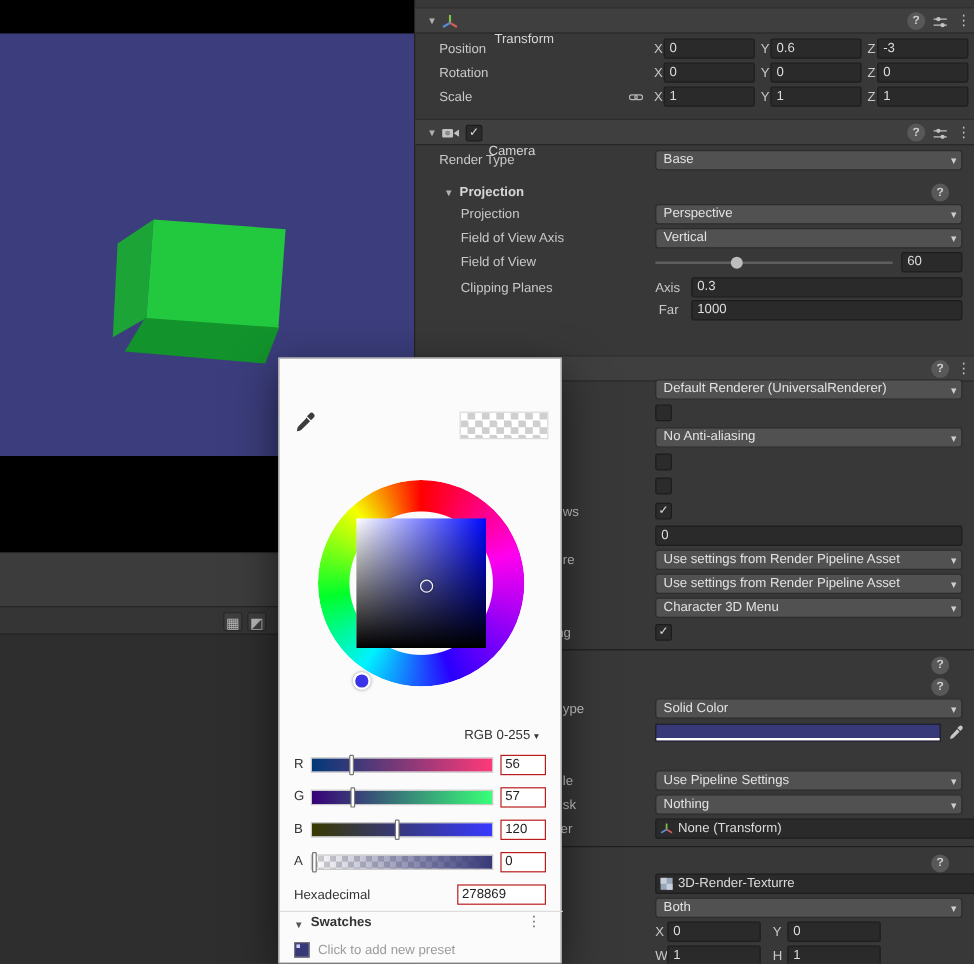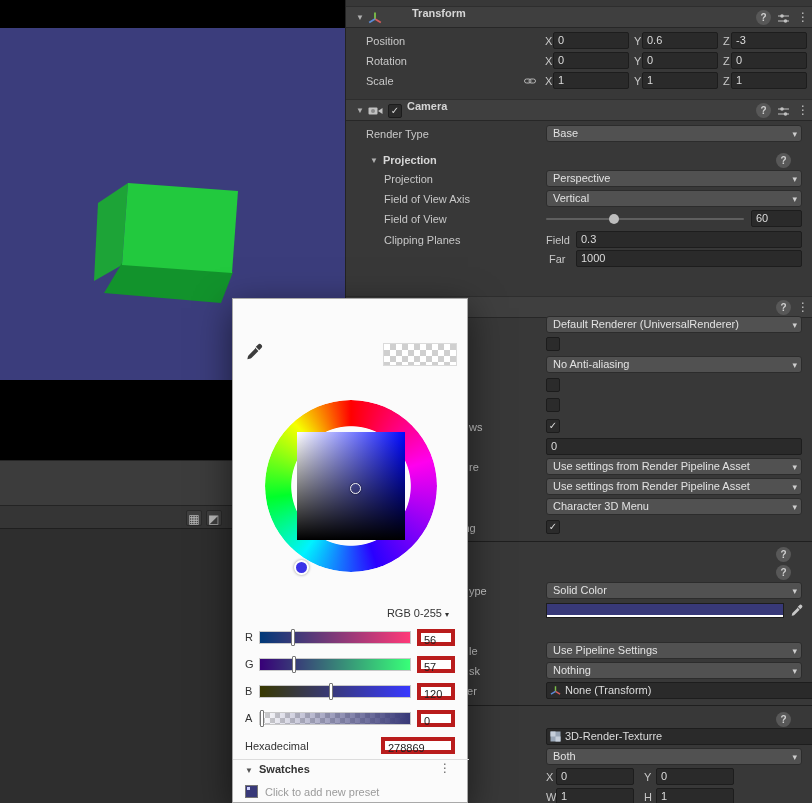--- a/index.html
+++ b/index.html
@@ -14,21 +14,21 @@
   #viewport{position:absolute;left:0;top:28px;width:345px;height:352px;background:#3b3d7c;overflow:hidden}
   .black-bottom{position:absolute;left:0;top:380px;width:345px;height:80px;background:#000}
   .panel-gap{position:absolute;left:0;top:460px;width:345px;height:45px;background:#3c3c3c;border-top:1px solid #262626}
   .toolbar-strip{position:absolute;left:0;top:505px;width:345px;height:24px;background:#353535;border-top:1px solid #242424;border-bottom:1px solid #1f1f1f}
   .mini-btn{position:absolute;top:4px;width:16px;height:16px;color:#b8b8b8;font-size:12px;line-height:16px;text-align:center;background:#3f3f3f;border:1px solid #2a2a2a;border-radius:2px}
   .bottom-panel{position:absolute;left:0;top:529px;width:345px;height:274px;background:#2e2e2e}
 
   
   #inspector{position:absolute;left:345px;top:0;width:467px;height:803px;background:#383838;border-left:1px solid #232323;color:#c8c8c8;font-size:11px}
   .sec-header{position:absolute;left:0;width:467px;height:22px;background:#3f3f3f;border-top:1px solid #2e2e2e;border-bottom:1px solid #272727}
-  .sec-title{position:absolute;top:0;font-weight:bold;color:#d6d6d6;white-space:nowrap}
+  .sec-title{position:absolute;top:20px;font-weight:normal;color:#d6d6d6;white-space:nowrap}
   .fold{position:absolute;top:6px;font-size:8px;color:#b0b0b0}
   .row{position:absolute;left:0;width:467px;height:20px}
   .lbl{position:absolute;top:4px;color:#c8c8c8;white-space:nowrap}
   .blbl{font-weight:bold;color:#d6d6d6}
   .frag{position:absolute;left:123px;top:4px;color:#c8c8c8;white-space:nowrap}
   .axis{position:absolute;top:4px;color:#c8c8c8}
   .field{position:absolute;top:1px;height:17px;background:#2a2a2a;border:1px solid #1d1d1d;border-radius:2px;color:#dcdcdc;line-height:15px;padding:0 4px;overflow:hidden;white-space:nowrap}
   .objfield{padding-left:18px}
   .obj-icon{position:absolute;left:3px;top:2px}
   .picker-dot{position:absolute;right:3px;top:0;line-height:15px;color:#bdbdbd;font-size:11px}
@@ -57,21 +57,21 @@
     mask:radial-gradient(circle closest-side,transparent 69%,#000 70%)}
   .sv{position:absolute;left:64px;top:133px;width:108px;height:108px;
     background:linear-gradient(to bottom,rgba(0,0,0,0),#000),linear-gradient(to right,#fff,hsl(238,100%,50%))}
   .sv-dot{position:absolute;left:117px;top:184px;width:11px;height:11px;border:1.5px solid #f2f2f2;border-radius:50%;box-shadow:0 0 2px rgba(0,0,0,.6)}
   .hue-dot{position:absolute;left:61px;top:261px;width:15px;height:15px;border:2.5px solid #fff;border-radius:50%;background:#3b33e8;box-shadow:0 0 3px rgba(0,0,0,.4)}
   .cw-mode{position:absolute;left:110px;top:308px;width:106px;text-align:right;color:#333;font-size:11px}
   .cw-mode-arrow{font-size:8px;color:#333}
   .cw-row-label{position:absolute;left:12px;color:#333;font-size:11px}
   .cw-track{position:absolute;left:26px;width:152px;height:13px;border:1px solid #c9c9c9}
   .cw-thumb{position:absolute;top:-3px;width:4px;height:17px;background:#fff;border:1px solid #777;border-radius:1px}
-  .cw-box{position:absolute;left:184px;width:38px;height:17px;background:#fff;border:4px solid #b91c1c;color:#222;font-size:11px;line-height:15px;padding:0 3px}
+  .cw-box{position:absolute;left:184px;width:38px;height:17px;background:#fff;border:1px solid #b91c1c;color:#222;font-size:11px;line-height:15px;padding:0 3px}
   .cw-hexbox{left:148px;width:74px}
   .cw-div{position:absolute;left:0;top:460px;width:236px;height:1px;background:#ddd}
   .cw-fold{position:absolute;left:12px;top:467px;color:#555;font-size:8px}
   .cw-swatches{position:absolute;left:26px;top:464px;color:#333;font-size:11px;font-weight:bold}
   .cw-kebab{position:absolute;right:16px;top:462px;color:#666;font-size:12px}
   .cw-preset{position:absolute;left:12px;top:486px;width:13px;height:13px;background:#383978;border:1px solid #777}
   .cw-preset::after{content:"";position:absolute;left:1px;top:1px;width:3px;height:3px;background:#cfd2ff}
   .cw-hint{position:absolute;left:32px;top:487px;color:#9b9b9b;font-size:11px}
 </style>
 </head>
@@ -203,21 +203,21 @@
     <div class="row" style="top:209px">
       <span class="lbl" style="left:38px">Field of View</span>
       <div class="slider-track" style="left:200px;width:198px">
         <div class="slider-thumb" style="left:63px"></div>
       </div>
       <div class="field" style="left:405px;width:51px">60</div>
     </div>
 
     <div class="row" style="top:230px">
       <span class="lbl" style="left:38px">Clipping Planes</span>
-      <span class="lbl" style="left:200px">Field</span>
+      <span class="lbl" style="left:200px">Axis</span>
       <div class="field" style="left:230px;width:226px">0.3</div>
     </div>
 
     <div class="row" style="top:249px">
       <span class="lbl" style="left:203px">Far</span>
       <div class="field" style="left:230px;width:226px">1000</div>
     </div>
 
 
     <div class="sec-header" style="top:296px">

